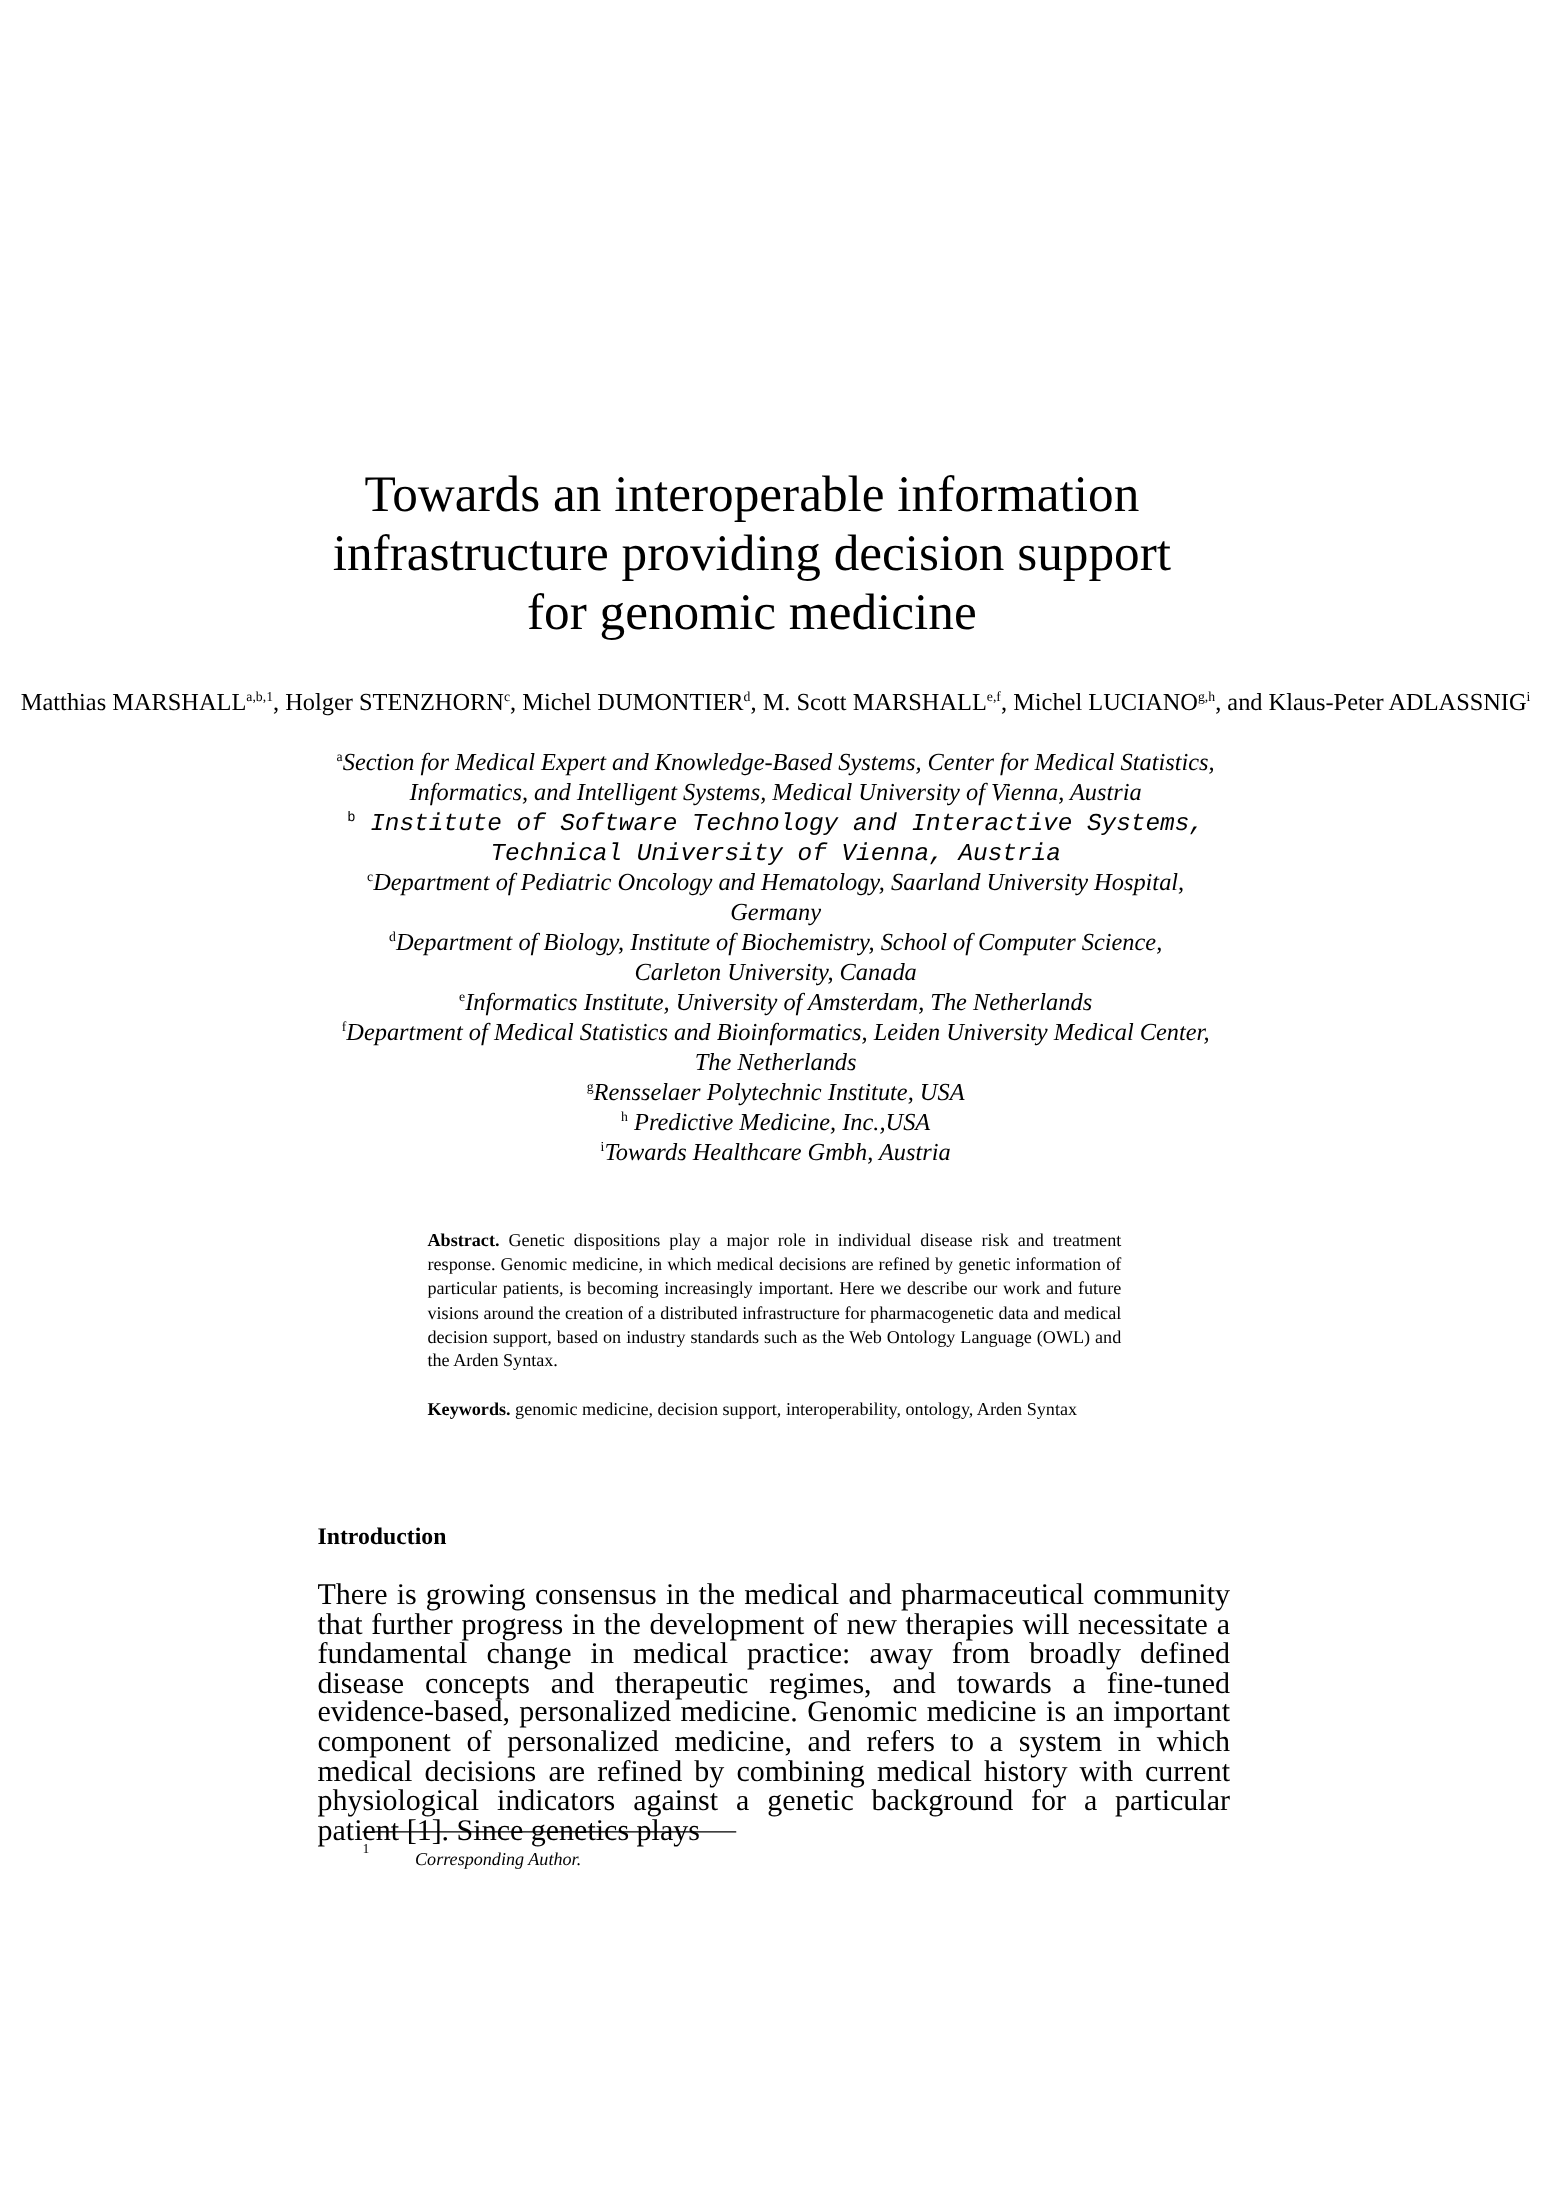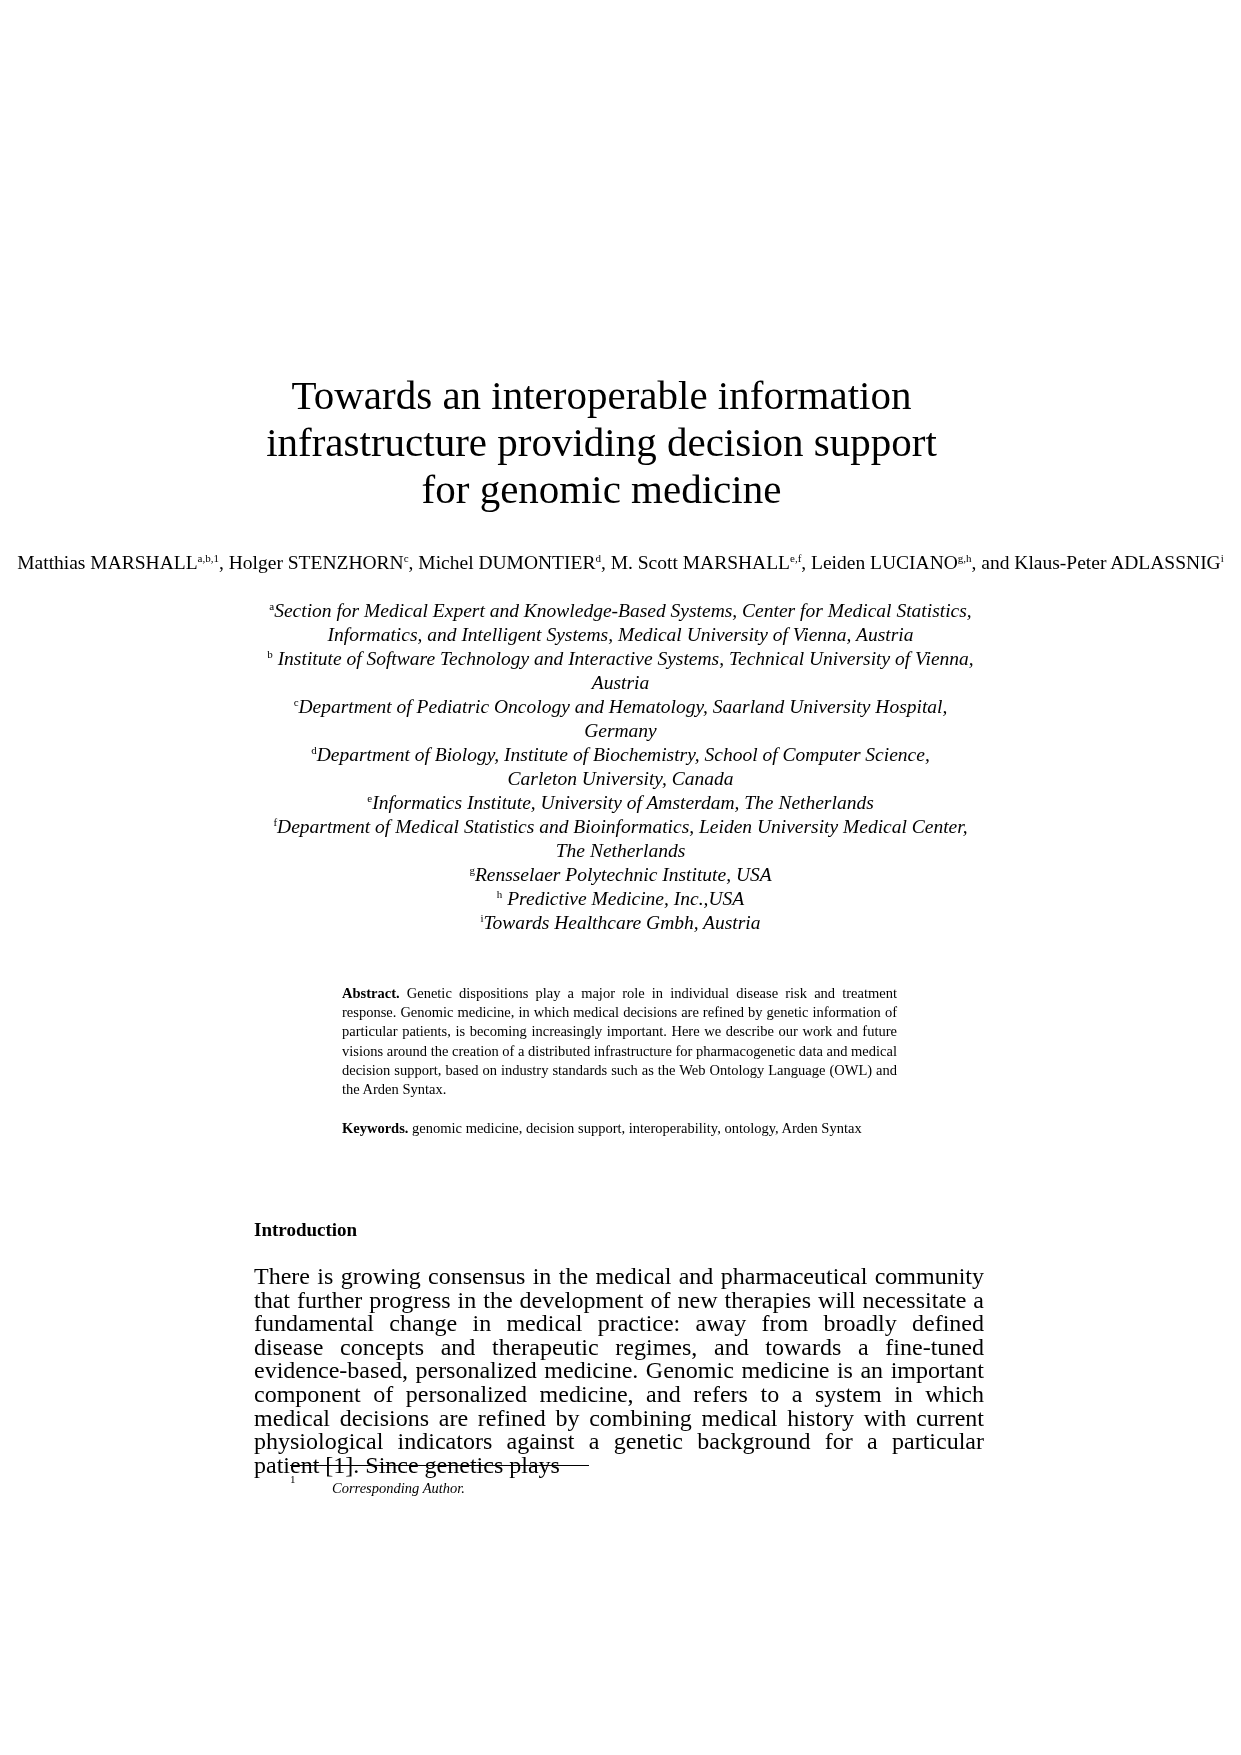--- a/index.html
+++ b/index.html
@@ -29,26 +29,26 @@
 </head>
 <body>
 
 <div class="title">
   <div>Towards an interoperable information</div>
   <div>infrastructure providing decision support</div>
   <div>for genomic medicine</div>
 </div>
 
 <div class="authors">
-  <span>Matthias MARSHALL</span><sup>a,b,1</sup><span>, </span><span>Holger STENZHORN</span><sup>c</sup><span>, </span><span>Michel DUMONTIER</span><sup>d</sup><span>, </span><span>M. Scott MARSHALL</span><sup>e,f</sup><span>, </span><span>Leiden LUCIANO</span><sup>g,h</sup><span>, and </span><span>Klaus-Peter ADLASSNIG</span><sup>i</sup>
+  <span>Matthias MARSHALL</span><sup>a,b,1</sup><span>, </span><span>Holger STENZHORN</span><sup>c</sup><span>, </span><span>Michel DUMONTIER</span><sup>d</sup><span>, </span><span>M. Scott MARSHALL</span><sup>e,f</sup><span>, </span><span>Michel LUCIANO</span><sup>g,h</sup><span>, and </span><span>Klaus-Peter ADLASSNIG</span><sup>i</sup>
 </div>
 
 <div class="affils">
   <div class="affil" style="padding: 0 240px;"><sup>a</sup><span>Section for Medical Expert and Knowledge-Based Systems, Center for Medical Statistics, Informatics, and Intelligent Systems, Medical University of Vienna, Austria</span></div>
-  <div class="affil" style="padding: 0 256px;"><sup>b</sup> <span>Institute of Software Technology and Interactive Systems, Technical University of Vienna, Austria</span></div>
+  <div class="affil" style="padding: 0 256px; font-family: Liberation Mono, monospace;"><sup>b</sup> <span>Institute of Software Technology and Interactive Systems, Technical University of Vienna, Austria</span></div>
   <div class="affil" style="padding: 0 262px;"><sup>c</sup><span>Department of Pediatric Oncology and Hematology, Saarland University Hospital, Germany</span></div>
   <div class="affil" style="padding: 0 280px;"><sup>d</sup><span>Department of Biology, Institute of Biochemistry, School of Computer Science, Carleton University, Canada</span></div>
   <div class="affil"><sup>e</sup><span>Informatics Institute, University of Amsterdam, The Netherlands</span></div>
   <div class="affil" style="padding: 0 272px;"><sup>f</sup><span>Department of Medical Statistics and Bioinformatics, Leiden University Medical Center, The Netherlands</span></div>
   <div class="affil"><sup>g</sup><span>Rensselaer Polytechnic Institute, USA</span></div>
   <div class="affil"><sup>h</sup> <span>Predictive Medicine, Inc.,USA</span></div>
   <div class="affil"><sup>i</sup><span>Towards Healthcare Gmbh, Austria</span></div>
 </div>
 
 <div class="abstract">

